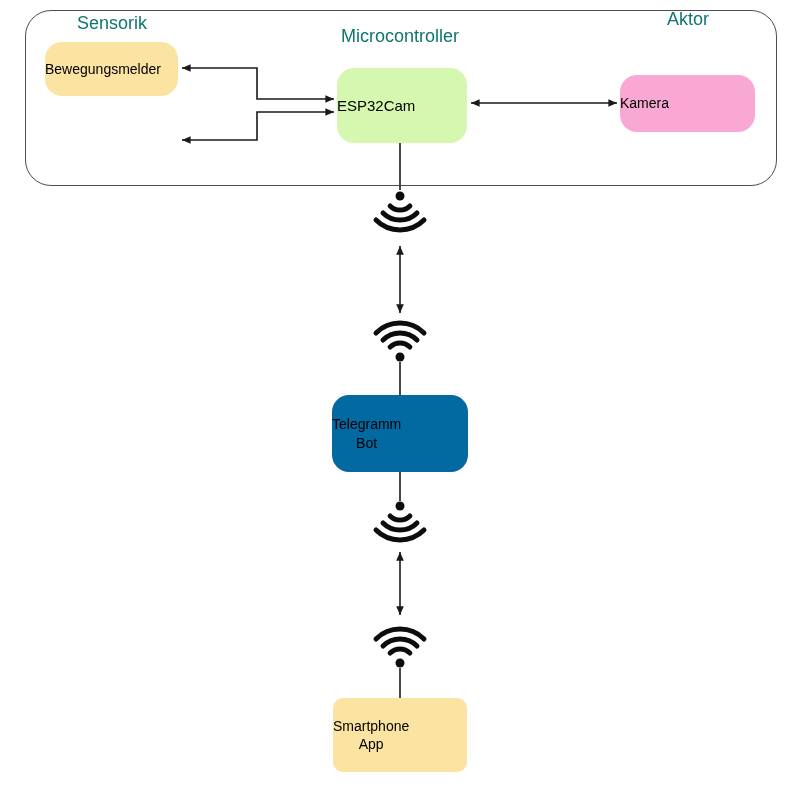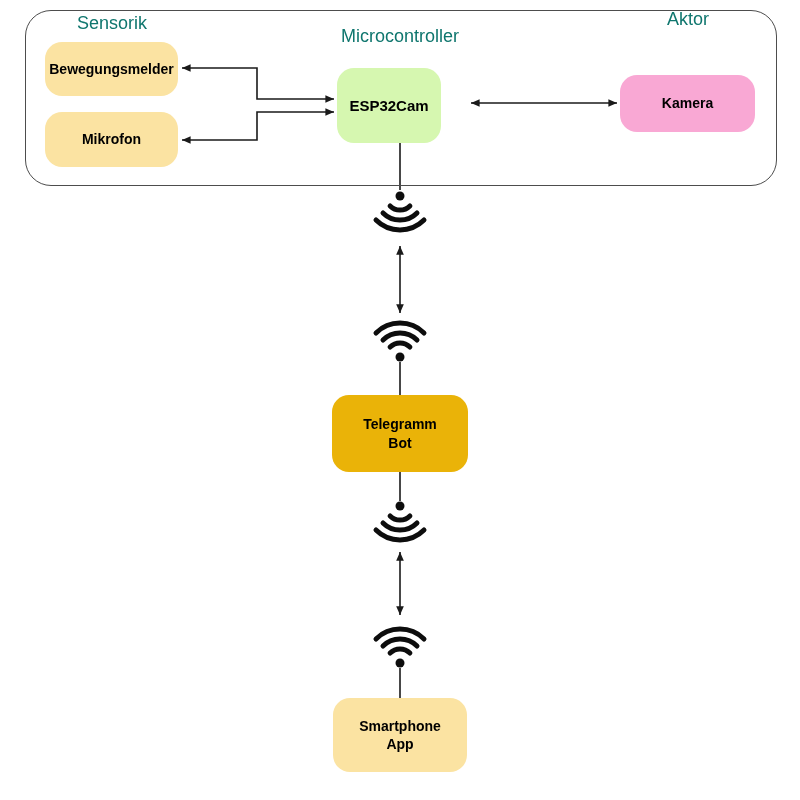--- a/index.html
+++ b/index.html
@@ -35,32 +35,32 @@
     white-space: nowrap;
   }
   .lbl-sensorik        { left: 112px; top: 13px; }
   .lbl-microcontroller { left: 400px; top: 26px; }
   .lbl-aktor           { left: 688px; top: 9px; }
   .node {
     position: absolute;
     border-radius: 17px;
     display: flex;
     align-items: center;
-    justify-content: center;
+    justify-content: flex-start;
     text-align: center;
-    font-weight: bold;
+    font-weight: normal;
     font-size: 14px;
     color: #000;
     line-height: 1.3;
     box-sizing: border-box;
   }
   .node-label { white-space: pre-line; }
   .node-bewegungsmelder { left: 45px;  top: 42px;  width: 133px; height: 54px; }
   .node-mikrofon        { left: 45px;  top: 112px; width: 133px; height: 55px; }
-  .node-esp32cam        { left: 337px; top: 68px;  width: 104px; height: 75px; font-size: 15px; }
+  .node-esp32cam        { left: 337px; top: 68px;  width: 130px; height: 75px; font-size: 15px; }
   .node-kamera          { left: 620px; top: 75px;  width: 135px; height: 57px; }
   .node-telegramm-bot   { left: 332px; top: 395px; width: 136px; height: 77px; }
   .node-smartphone-app  { left: 333px; top: 698px; width: 134px; height: 74px; }
   .wifi {
     position: absolute;
     width: 60px; height: 52px;
   }
   .wifi-a { left: 370px; top: 189px; transform: rotate(180deg); }
   .wifi-b { left: 370px; top: 312px; }
   .wifi-c { left: 370px; top: 499px; transform: rotate(180deg); }
@@ -91,38 +91,35 @@
   <div class="group-container"></div>
 
   <div class="section-label lbl-sensorik">Sensorik</div>
   <div class="section-label lbl-microcontroller">Microcontroller</div>
   <div class="section-label lbl-aktor">Aktor</div>
 
   <div class="node node-bewegungsmelder" style="background-color: rgb(251, 227, 162);">
     <span class="node-label">Bewegungsmelder</span>
   </div>
 
-  <div class="node node-mikrofon" style="background-color: rgb(251, 227, 162);">
-    <span class="node-label">Mikrofon</span>
-  </div>
 
   <div class="node node-esp32cam" style="background-color: rgb(214, 247, 176);">
     <span class="node-label">ESP32Cam</span>
   </div>
 
   <div class="node node-kamera" style="background-color: #f9a8d4;">
     <span class="node-label">Kamera</span>
   </div>
 
-  <div class="node node-telegramm-bot" style="background-color: #eab308;">
+  <div class="node node-telegramm-bot" style="background-color: #0369a1;">
     <span class="node-label">Telegramm
 Bot</span>
   </div>
 
-  <div class="node node-smartphone-app" style="background-color: rgb(251, 227, 162);">
+  <div class="node node-smartphone-app" style="background-color: rgb(251, 227, 162); border-radius: 10px;">
     <span class="node-label">Smartphone
 App</span>
   </div>
 
   <svg class="wifi wifi-a" viewBox="0 0 60 52">
     <path d="M20.1 35.1 A14 14 0 0 1 39.9 35.1" fill="none" stroke="#0d0d0d" stroke-width="5" stroke-linecap="round"></path>
     <path d="M13 28 A24 24 0 0 1 47 28" fill="none" stroke="#0d0d0d" stroke-width="5" stroke-linecap="round"></path>
     <path d="M6 21 A34 34 0 0 1 54 21" fill="none" stroke="#0d0d0d" stroke-width="5" stroke-linecap="round"></path>
     <circle cx="30" cy="45" r="4.5" fill="#0d0d0d"></circle>
   </svg>

